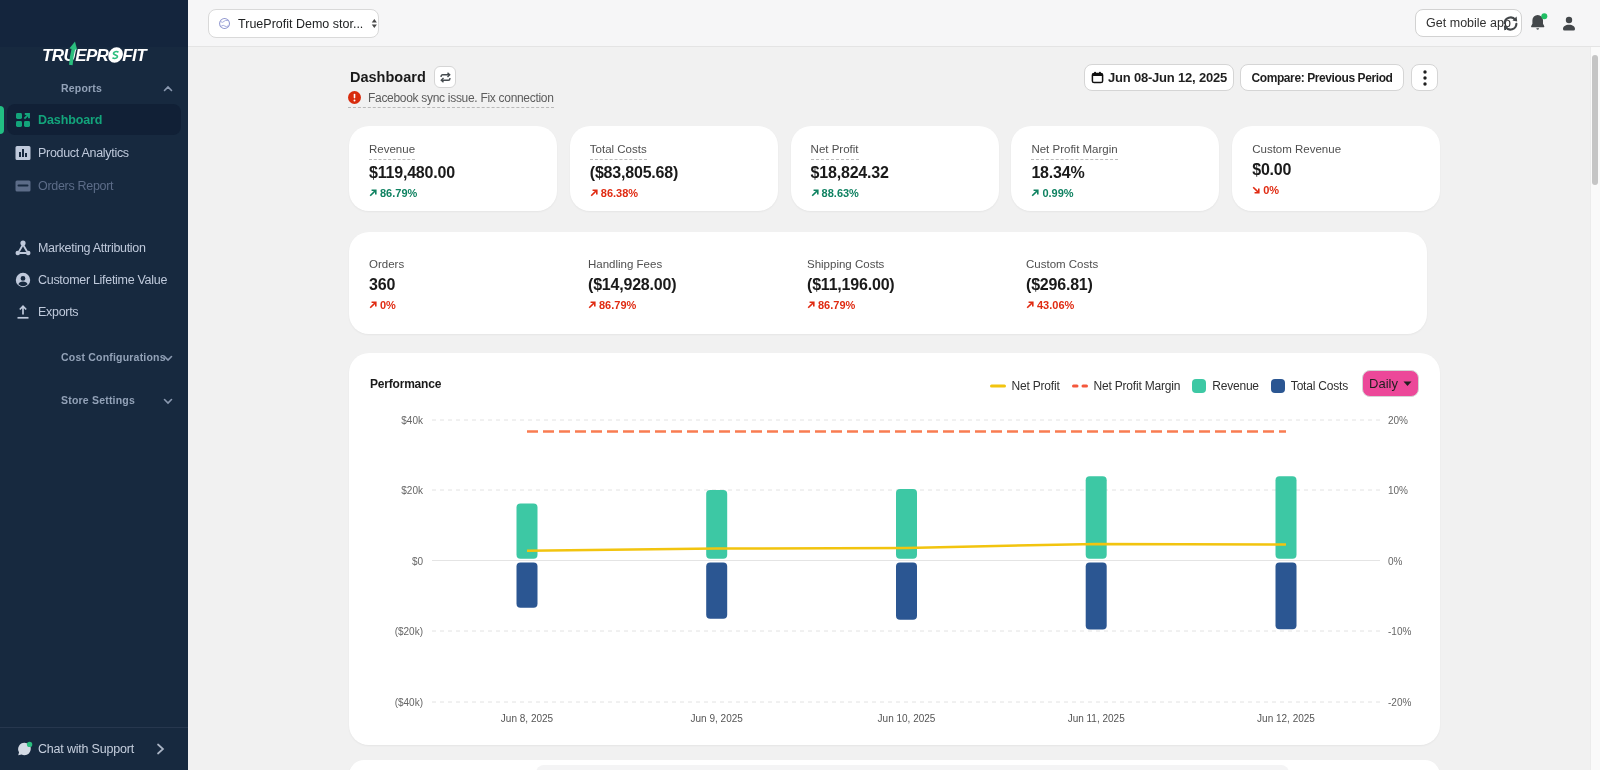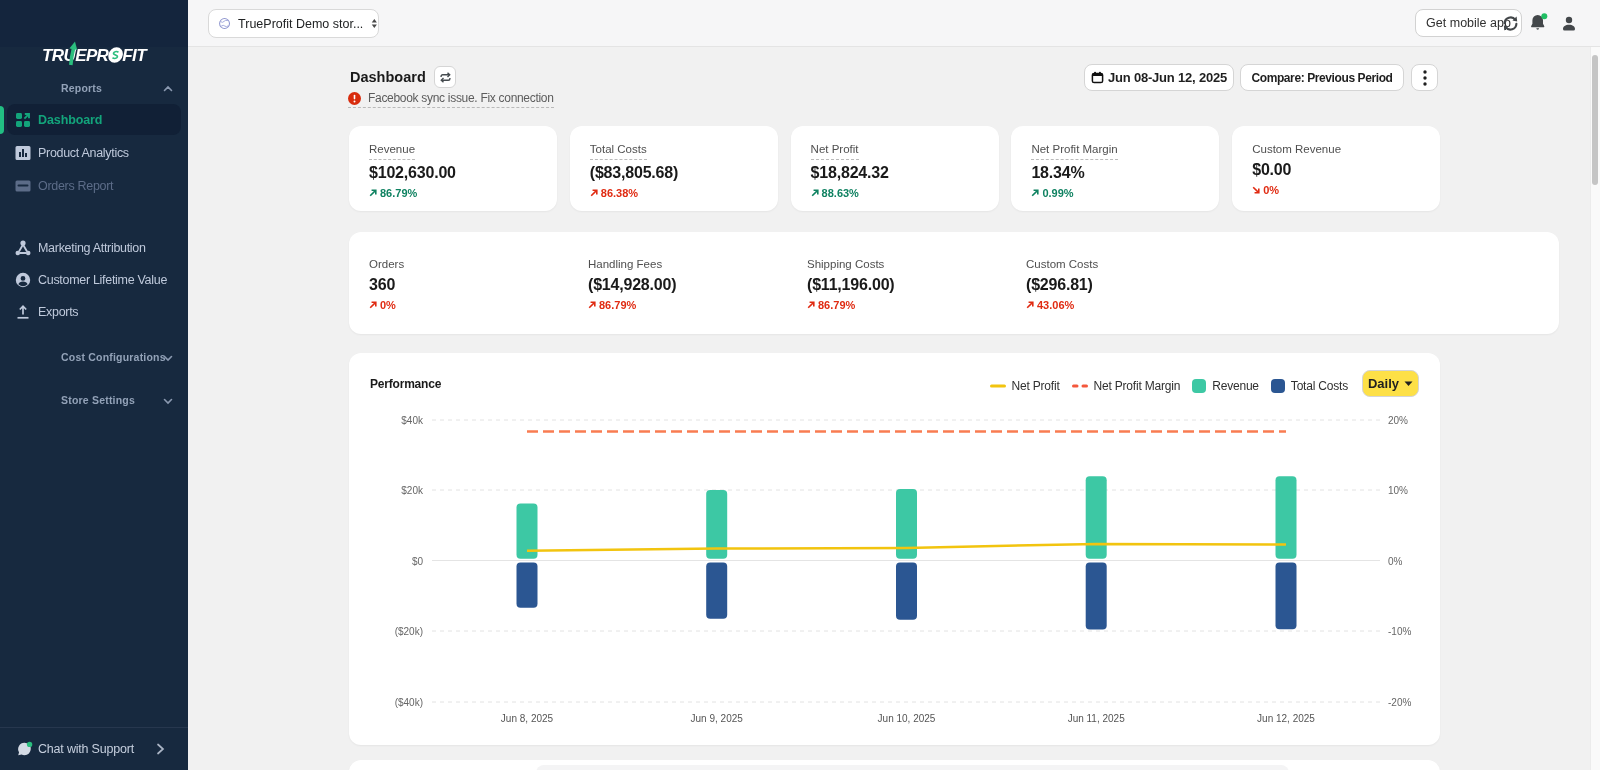--- a/index.html
+++ b/index.html
@@ -27,43 +27,43 @@
 #getapp { position:absolute; left:1195px; top:9px; width:107px; justify-content:center; height:28px; background:#fff; border:1px solid #d2d2d2; border-radius:8px; font-size:12.5px; font-weight:500; color:#303030; display:flex; align-items:center; white-space:nowrap;margin-left:32px; }
 .topico { position:absolute; top:15px; }
 
 
 #sbtrack { position:absolute; right:0; top:47px; width:10px; height:723px; background:#fafafa; border-left:1px solid #ececec; }
 #sbthumb { position:absolute; right:2px; top:8px; width:6px; height:130px; background:#c5c5c5; border-radius:3px; }
 
 
 #h-title { position:absolute; left:350px; top:69px; font-size:14.5px; font-weight:700; color:#1a1a1a; }
 #h-swap { position:absolute; left:434px; top:66px; width:22px; height:22px; background:#fff; border:1px solid #d5d5d5; border-radius:6px; display:flex; align-items:center; justify-content:center; }
-#h-warn { position:absolute; left:348px; top:91px; height:17px; display:flex; align-items:flex-end; border-bottom:1px dashed #b9b9b9; padding-bottom:2px; }
+#h-warn { position:absolute; left:348px; top:91px; height:17px; display:flex; align-items:flex-start; border-bottom:1px dashed #b9b9b9; padding-bottom:2px; }
 #h-warn span { color:#5c5c5c; font-size:12px; letter-spacing:-0.3px; margin-left:7px; }
 .hbtn { position:absolute; top:64px; height:27px; background:#fff; border:1px solid #d5d5d5; border-radius:8px; display:flex; align-items:center; justify-content:center; font-size:13px; font-weight:600; color:#1f1f1f; }
 #h-date { left:1084px; width:150px; letter-spacing:-0.2px; }
 #h-cmp { left:1240px; width:164px; font-size:12px; letter-spacing:-0.4px; }
 #h-kebab { left:1411px; width:27px; }
 
 
-.card { position:absolute; background:#fff; border-radius:12px; box-shadow:0 1px 2px rgba(0,0,0,0.05); }
+.card { position:absolute; background:#fff; border-radius:20px; box-shadow:0 1px 2px rgba(0,0,0,0.05); }
 .mcard { top:126px; width:208px; height:85px; padding:13px 20px; }
 .mlabel { font-size:11.5px; color:#4f4f4f; display:inline-block; line-height:13px; }
 .mlabel.dash { border-bottom:1px dashed #bbb; padding-bottom:3px; }
 .mval { font-size:16px; font-weight:700; color:#1a1a1a; margin-top:4px; letter-spacing:-0.2px; }
 .mchg { margin-top:5px; font-size:11px; font-weight:700; display:flex; align-items:center; gap:3px; }
 .up { color:#0f8261; }
 .red { color:#e02b12; }
 
 
 #chartcard { left:349px; top:353px; width:1091px; height:392px; }
 #perf { position:absolute; left:21px; top:24px; font-size:12px; letter-spacing:-0.2px; font-weight:700; color:#1a1a1a; }
 #legend { position:absolute; right:92px; top:26px; display:flex; align-items:center; gap:12px; font-size:12px; letter-spacing:-0.2px; color:#303030; white-space:nowrap; }
 .leg { display:flex; align-items:center; gap:6px; }
-#daily { position:absolute; right:21px; top:17px; width:57px; height:27px; background:#fde047; border:1px solid #d5d5d5; border-radius:8px; display:flex; align-items:center; justify-content:center; gap:5px; font-size:13px; font-weight:700; color:#1f1f1f; }
+#daily { position:absolute; right:21px; top:17px; width:57px; height:27px; background:#ec4899; border:1px solid #d5d5d5; border-radius:8px; display:flex; align-items:center; justify-content:center; gap:5px; font-size:13px; font-weight:400; color:#1f1f1f; }
 
 
 #botcard { left:349px; top:760px; width:1091px; height:30px; }
 #botgray { position:absolute; left:187px; top:5px; width:753px; height:25px; background:#f4f4f5; border-radius:8px 8px 0 0; }
 </style>
 </head>
 <body>
 
 <div id="sidebar">
   <div id="logoband">
@@ -224,21 +224,21 @@
       <g fill="#1f1f1f">
         <circle cx="2" cy="2" r="1.7"></circle>
         <circle cx="2" cy="8" r="1.7"></circle>
         <circle cx="2" cy="14" r="1.7"></circle>
       </g>
     </svg>
   </div>
 
 <div class="card mcard" style="left:349px;">
   <span class="mlabel dash">Revenue</span>
-  <div class="mval">$102,630.00</div>
+  <div class="mval">$119,480.00</div>
   <div class="mchg up"><svg width="8" height="8" viewBox="0 0 10 10">
         <path d="M1.5 8.5 L8 2 M3.2 1.5 H8.5 V6.8" stroke="#0f8261" stroke-width="2" fill="none"></path>
       </svg>86.79%</div>
 </div>
 <div class="card mcard" style="left:569.8px;">
   <span class="mlabel dash">Total Costs</span>
   <div class="mval">($83,805.68)</div>
   <div class="mchg red"><svg width="8" height="8" viewBox="0 0 10 10">
         <path d="M1.5 8.5 L8 2 M3.2 1.5 H8.5 V6.8" stroke="#e02b12" stroke-width="2" fill="none"></path>
       </svg>86.38%</div>
@@ -258,21 +258,21 @@
       </svg>0.99%</div>
 </div>
 <div class="card mcard" style="left:1232.2px;">
   <span class="mlabel">Custom Revenue</span>
   <div class="mval">$0.00</div>
   <div class="mchg red"><svg width="8" height="8" viewBox="0 0 10 10">
         <path d="M1.5 1.5 L8 8 M3.2 8.5 H8.5 V3.2" stroke="#e02b12" stroke-width="2" fill="none"></path>
       </svg>0%</div>
 </div>
 
-<div class="card" style="left:349px; top:232px; width:1210px; height:102px; padding:22px 20px; display:grid; grid-template-columns:repeat(4,219px);">
+<div class="card" style="left:349px; top:232px; width:1078px; height:102px; padding:22px 20px; display:grid; grid-template-columns:repeat(4,219px);">
   <div>
     <span class="mlabel">Orders</span>
     <div class="mval">360</div>
     <div class="mchg red"><svg width="8" height="8" viewBox="0 0 10 10">
           <path d="M1.5 8.5 L8 2 M3.2 1.5 H8.5 V6.8" stroke="#e02b12" stroke-width="2" fill="none"></path>
         </svg>0%</div>
   </div>
   <div>
     <span class="mlabel">Handling Fees</span>
     <div class="mval">($14,928.00)</div>

